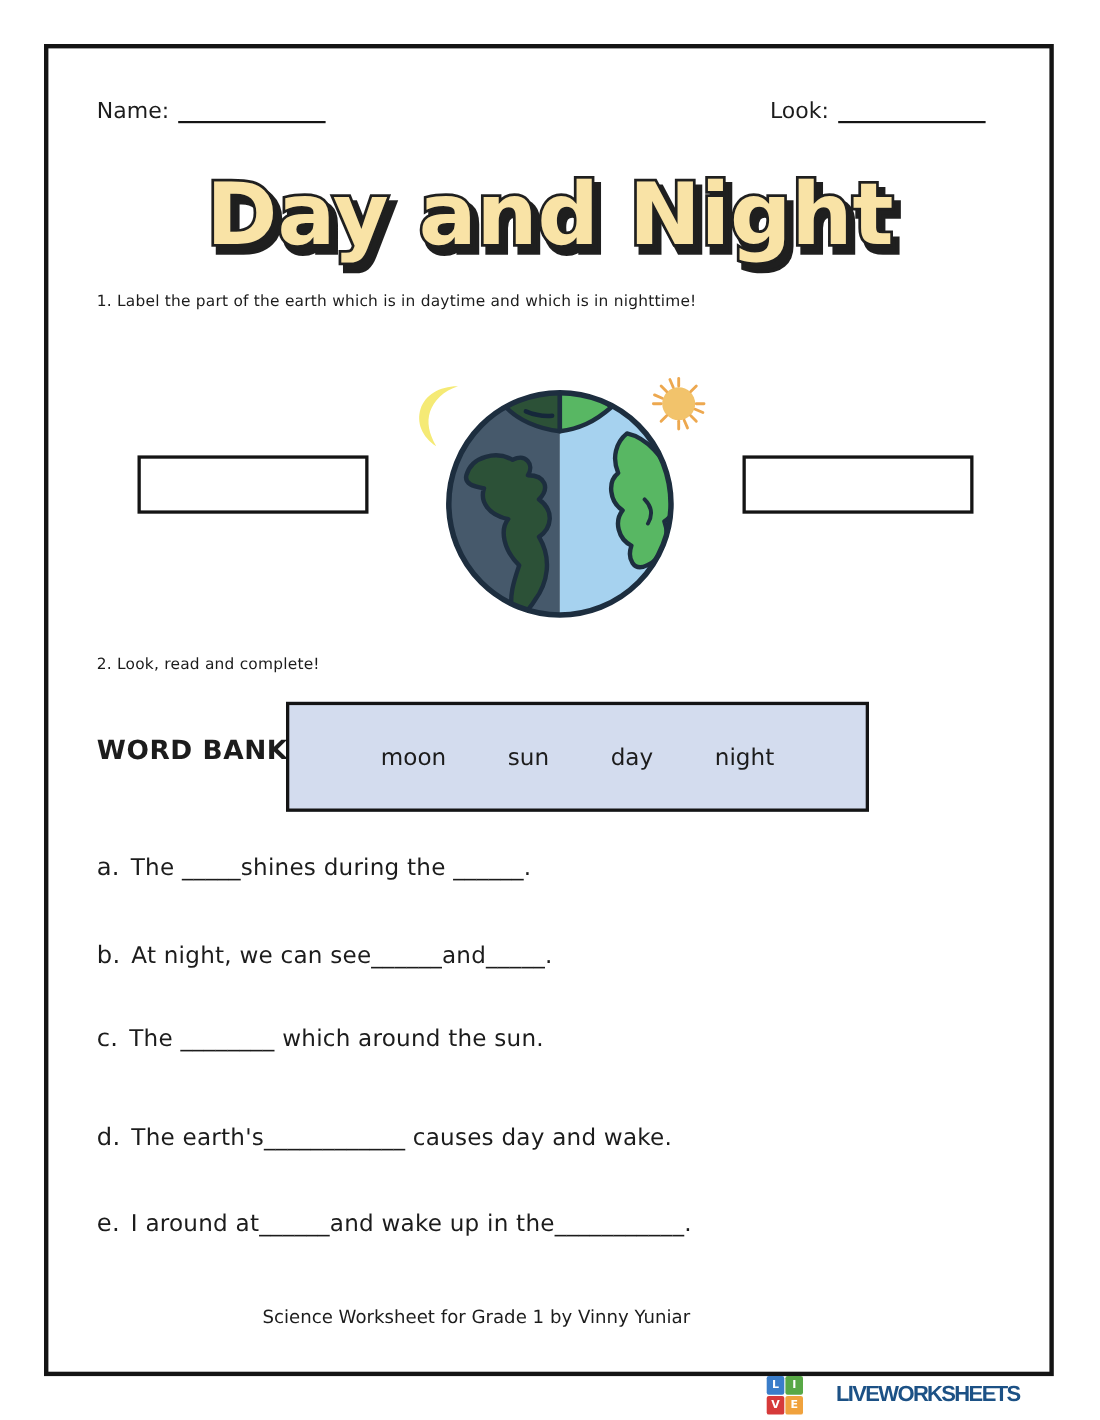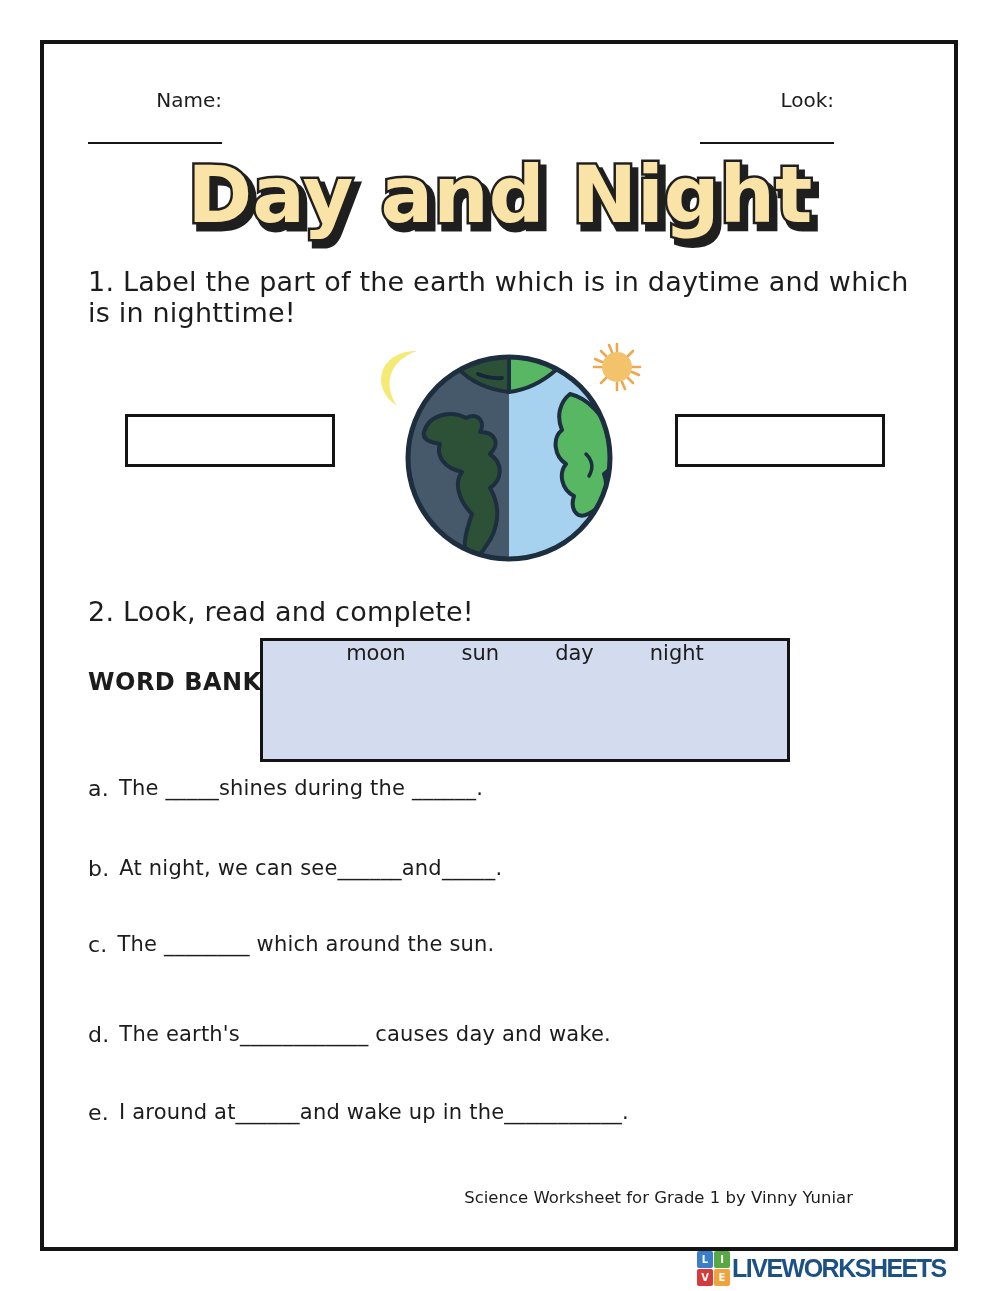--- a/index.html
+++ b/index.html
@@ -12,32 +12,32 @@
     overflow: hidden;
   }
   .sheet-frame {
     position: absolute;
     left: 40px; top: 40px;
     width: 918px; height: 1211px;
     border: 4px solid #141414;
     background: #ffffff;
   }
   
-  .field-row { position: absolute; display: flex; align-items: flex-end; gap: 8px; font-size: 20px; flex-direction: column; }
+  .field-row { position: absolute; display: flex; align-items: flex-end; gap: 8px; font-size: 20px; }
   .name-row { left: 88px; top: 88px; }
   .class-row { left: 700px; top: 88px; }
   .write-line {
     display: inline-block;
     width: 134px; height: 24px;
     border-bottom: 2.5px solid #151515;
   }
   
   .title-svg { position: absolute; left: 41px; top: 138px; }
   
-  .q-text { position: absolute; left: 88px; font-size: 27px; letter-spacing: 0.2px; }
+  .q-text { position: absolute; left: 88px; font-size: 14px; letter-spacing: 0.2px; }
   .q1 { top: 266px; width: 840px; }
   .q2 { top: 596px; text-align: center; }
   
   .earth-svg { position: absolute; left: 374px; top: 332px; }
   .answer-box {
     position: absolute;
     top: 414px; width: 210px; height: 53px;
     border: 3px solid #141414;
     background: #ffffff;
     font-family: "DejaVu Sans", sans-serif;
@@ -46,62 +46,63 @@
   }
   .answer-box.left { left: 125px; }
   .answer-box.right { left: 675px; }
   
   .word-bank-label {
     position: absolute; left: 88px; top: 668px;
     font-size: 24px; font-weight: bold; letter-spacing: 0.5px;
   }
   .word-bank-box {
     position: absolute; left: 260px; top: 638px;
-    width: 530px; height: 124px;
+    width: 530px; height: 100px;
     background: #d3dcee;
     border: 3px solid #141414;
-    display: flex; flex-direction: row; justify-content: space-evenly;
+    display: flex; flex-direction: column; justify-content: space-evenly;
   }
   .word-bank-row { display: flex; justify-content: center; font-size: 21px; }
   .word-bank-row.r1 { gap: 56px; }
   .word-bank-row.r2 { gap: 60px; }
   
   .sentence { position: absolute; left: 88px; font-size: 21px; display: flex; gap: 10px; letter-spacing: 0.2px; }
   .sentence .letter { font-size: 22px; }
   .s-a { top: 776px; }
   .s-b { top: 856px; }
   .s-c { top: 932px; }
   .s-d { top: 1022px; }
   .s-e { top: 1100px; }
   
   .footer-credit {
     position: absolute; left: 40px; top: 1188px; width: 786px;
-    text-align: right; font-size: 16.5px; margin-left: 27px;
+    text-align: center; font-size: 16.5px;
   }
   
   .lw-logo { position: absolute; left: 697px; top: 1251px; display: flex; align-items: center; gap: 2px; cursor: pointer; }
   .lw-tiles {
     display: grid;
     grid-template-columns: 16px 16px;
     grid-template-rows: 17px 17px;
     gap: 1px;
   }
   .lw-tile {
     display: flex; align-items: center; justify-content: center;
     color: #ffffff; font-size: 10px; font-weight: bold;
     border-radius: 2px;
   }
   .tile-l { background: #3a7dc9; }
   .tile-i { background: #58a846; }
   .tile-v { background: #d63a3a; }
   .tile-e { background: #f0a23d; }
   .lw-text {
-    font-size: 25px; font-weight: bold;
+    font-size: 20px; font-weight: bold;
     color: #1c5185; letter-spacing: -1.5px;
     font-family: "Liberation Sans", sans-serif;
+    margin-left: 28px;
   }
 </style>
 </head>
 <body>
 
 <div class="sheet-frame"></div>
 
 <div class="field-row name-row">
   <span>Name:</span>
   <span class="write-line"></span>

